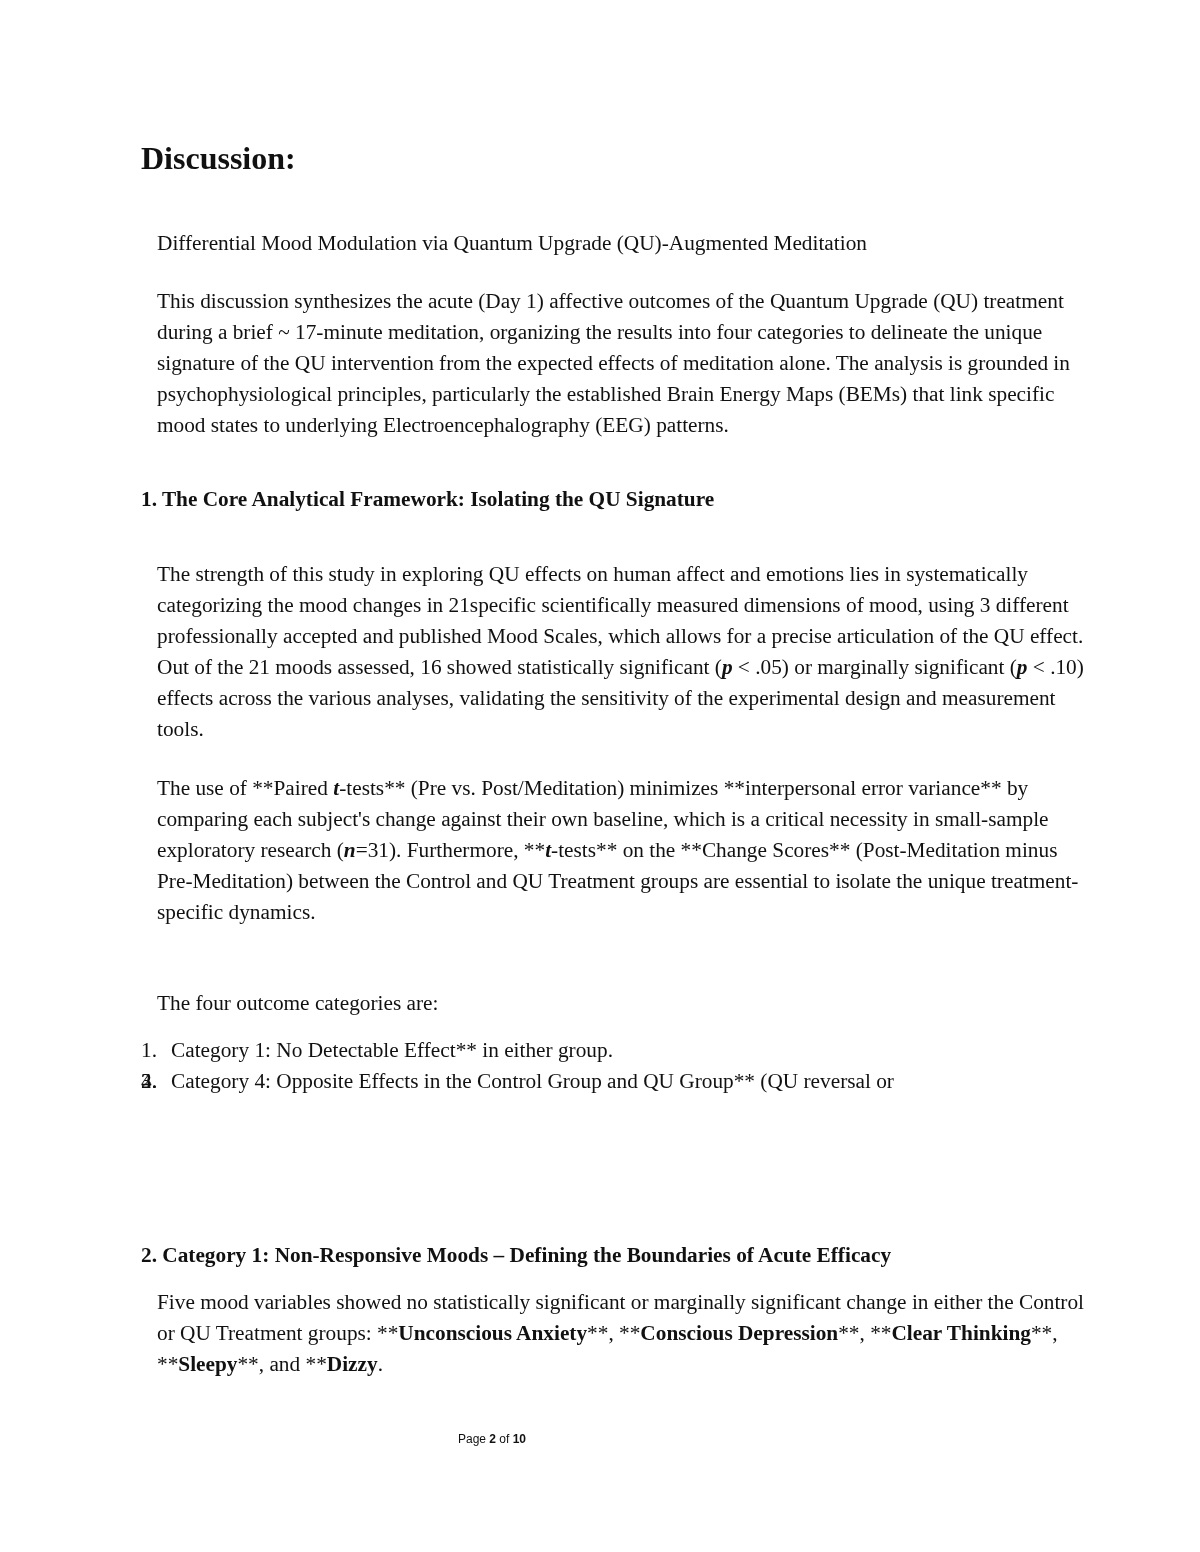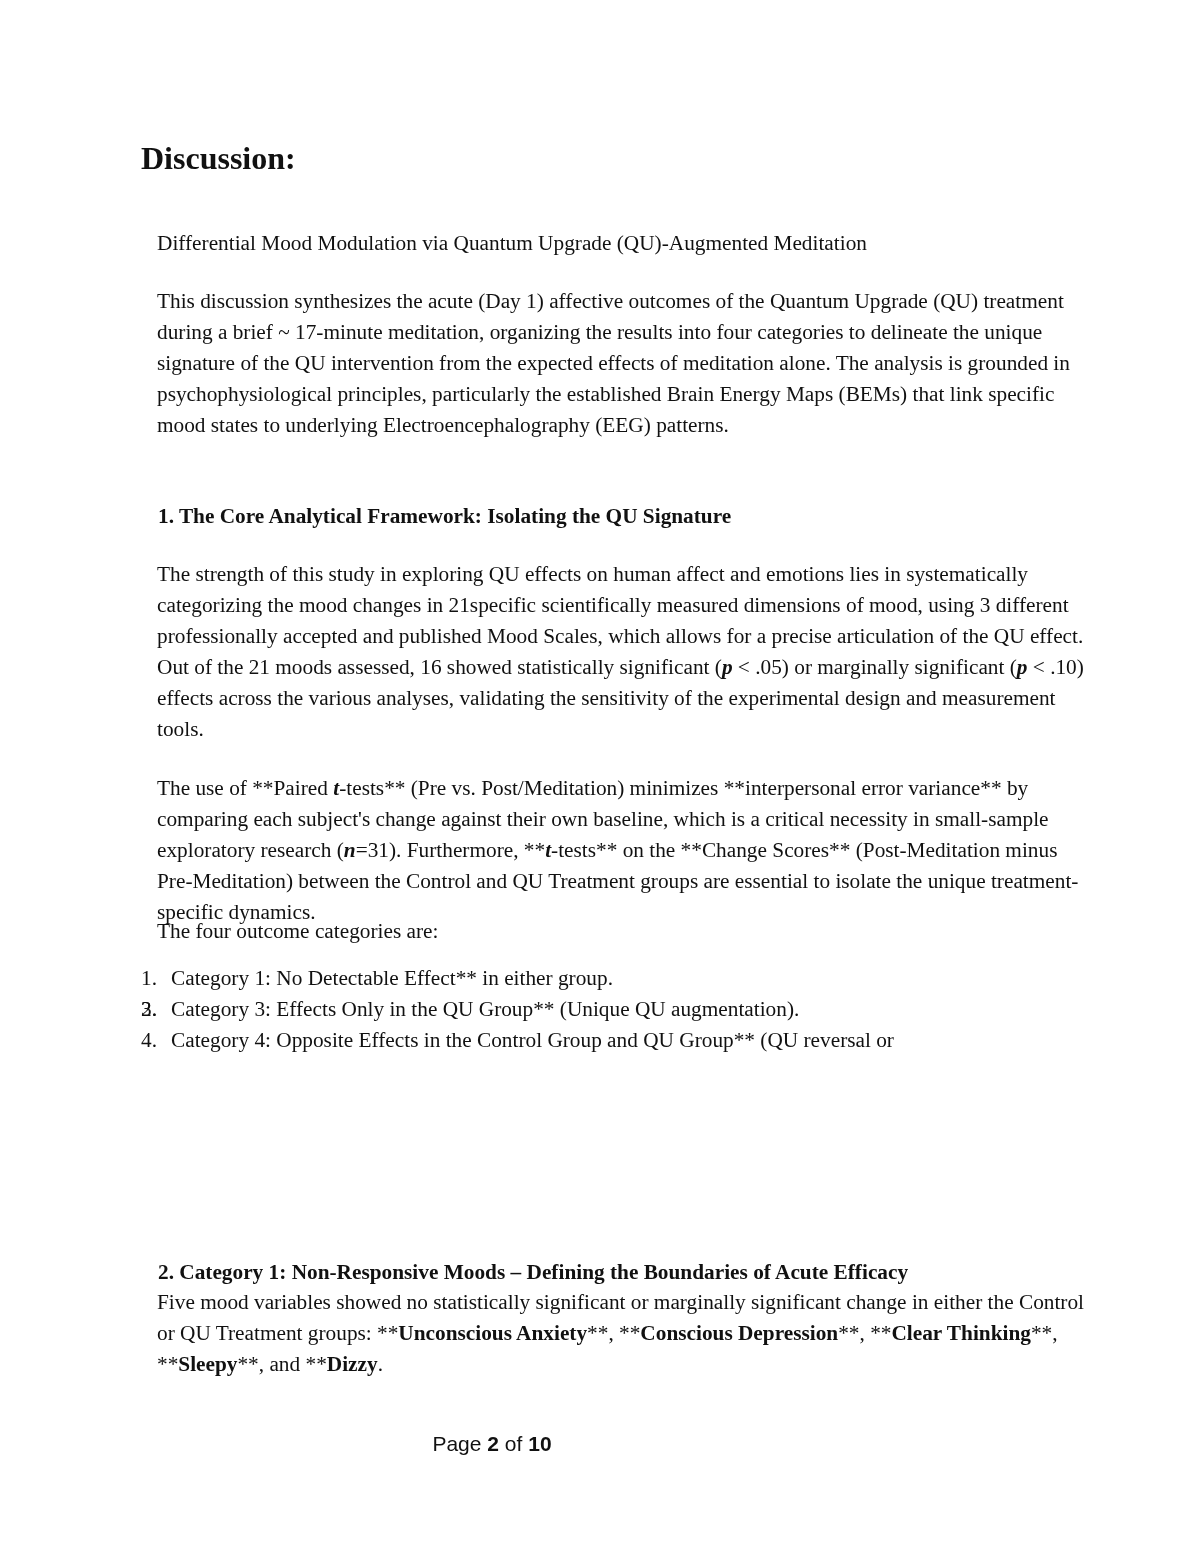--- a/index.html
+++ b/index.html
@@ -5,53 +5,53 @@
   html, body { margin: 0; padding: 0; background: #ffffff; }
   body { width: 1200px; height: 1552px; position: relative; overflow: hidden; }
   .page {
     position: absolute; left: 141px; top: 0; width: 930px;
     font-family: "Liberation Serif", serif; color: #111; font-size: 21.3px; line-height: 31px;
   }
   h1 { position: absolute; top: 138px; left: 0; margin: 0; font-size: 32px; font-weight: bold; line-height: 40px; }
   .subtitle { position: absolute; top: 212px; left: 0; margin: 16px; }
   p { margin: 16px; }
   .blk { position: absolute; left: 0; width: 930px; }
-  h2 { margin: 17px; font-size: 21.3px; font-weight: bold; line-height: 31px; }
+  h2 { margin: 0; font-size: 21.3px; font-weight: bold; line-height: 31px; }
   .b { font-weight: bold; }
   .bi { font-weight: bold; font-style: italic; }
   ol { list-style: none; margin: 0; padding: 0; }
   ol li { position: relative; padding-left: 30px; }
   ol li .num { position: absolute; left: 0; }
   .cat4-cont { padding-left: 140px; }
   .footer {
     position: absolute; top: 1432px; left: 0; width: 984px; text-align: center;
-    font-family: "Liberation Sans", sans-serif; font-size: 21px; color: #111;
+    font-family: "Liberation Sans", sans-serif; font-size: 12px; color: #111;
   }
 </style>
 </head>
 <body>
 
 <div class="page">
   <h1>Discussion:</h1>
   <p class="subtitle">Differential Mood Modulation via Quantum Upgrade (QU)-Augmented Meditation</p>
 
   <p class="blk" style="top:270px">This discussion synthesizes the acute (Day 1) affective outcomes of the Quantum Upgrade (QU) treatment during a brief ~ 17-minute meditation, organizing the results into four categories to delineate the unique signature of the QU intervention from the expected effects of meditation alone.  The analysis is grounded in psychophysiological principles, particularly the established Brain Energy Maps (BEMs) that link specific mood states to underlying Electroencephalography (EEG) patterns.</p>
 
   <h2 class="blk" style="top:484px">1. The Core Analytical Framework:  Isolating the QU Signature</h2>
 
   <p class="blk" style="top:543px"><span>The strength of this study in exploring QU effects on human affect and emotions lies in systematically categorizing the mood changes in 21specific scientifically measured dimensions of mood, using 3 different professionally accepted and published Mood Scales, which allows for a precise articulation of the QU effect.  Out of the 21 moods assessed, 16 showed statistically significant (</span><span class="bi">p</span><span> &lt; .05) or marginally significant (</span><span class="bi">p</span><span> &lt; .10) effects across the various analyses, validating the sensitivity of the experimental design and measurement tools.</span></p>
 
   <p class="blk" style="top:757px"><span>The use of **Paired </span><span class="bi">t</span><span>-tests** (Pre vs. Post/Meditation) minimizes **interpersonal error variance** by comparing each subject's change against their own baseline, which is a critical necessity in small-sample exploratory research (</span><span class="bi">n</span><span>=31).   Furthermore, **</span><span class="bi">t</span><span>-tests** on the **Change Scores** (Post-Meditation minus Pre-Meditation) between the Control and QU Treatment groups are essential to isolate the unique treatment-specific dynamics.</span></p>
 
-  <div class="blk" style="top:900px">
+  <div class="blk" style="top:972px">
     <p>The four outcome categories are:</p>
     <ol>
       <li><span class="num">1.</span><span>Category 1:  No Detectable Effect** in either group.</span></li>
       <li><span class="num">2.</span></li>
-      <li><span class="num">3.</span><span>Category 3:  Effects Only in the QU Group** (Unique QU augmentation).</span></li>
+      <li><span class="num">3.</span></li>
       <li><span class="num">4.</span><span>Category 4:  Opposite Effects in the Control Group and QU Group** (QU reversal or</span></li>
     </ol>
   </div>
 
   <h2 class="blk" style="top:1240px">2. Category 1:  Non-Responsive Moods – Defining the Boundaries of Acute Efficacy</h2>
 
   <p class="blk" style="top:1271px"><span>Five mood variables showed no statistically significant or marginally significant change in either the Control or QU Treatment groups: **</span><span class="b">Unconscious Anxiety</span><span>**, **</span><span class="b">Conscious Depression</span><span>**, **</span><span class="b">Clear Thinking</span><span>**, **</span><span class="b">Sleepy</span><span>**, and **</span><span class="b">Dizzy</span><span>.</span></p>
 </div>
 
 <div class="footer"><span>Page </span><b>2</b><span> of </span><b>10</b></div>

